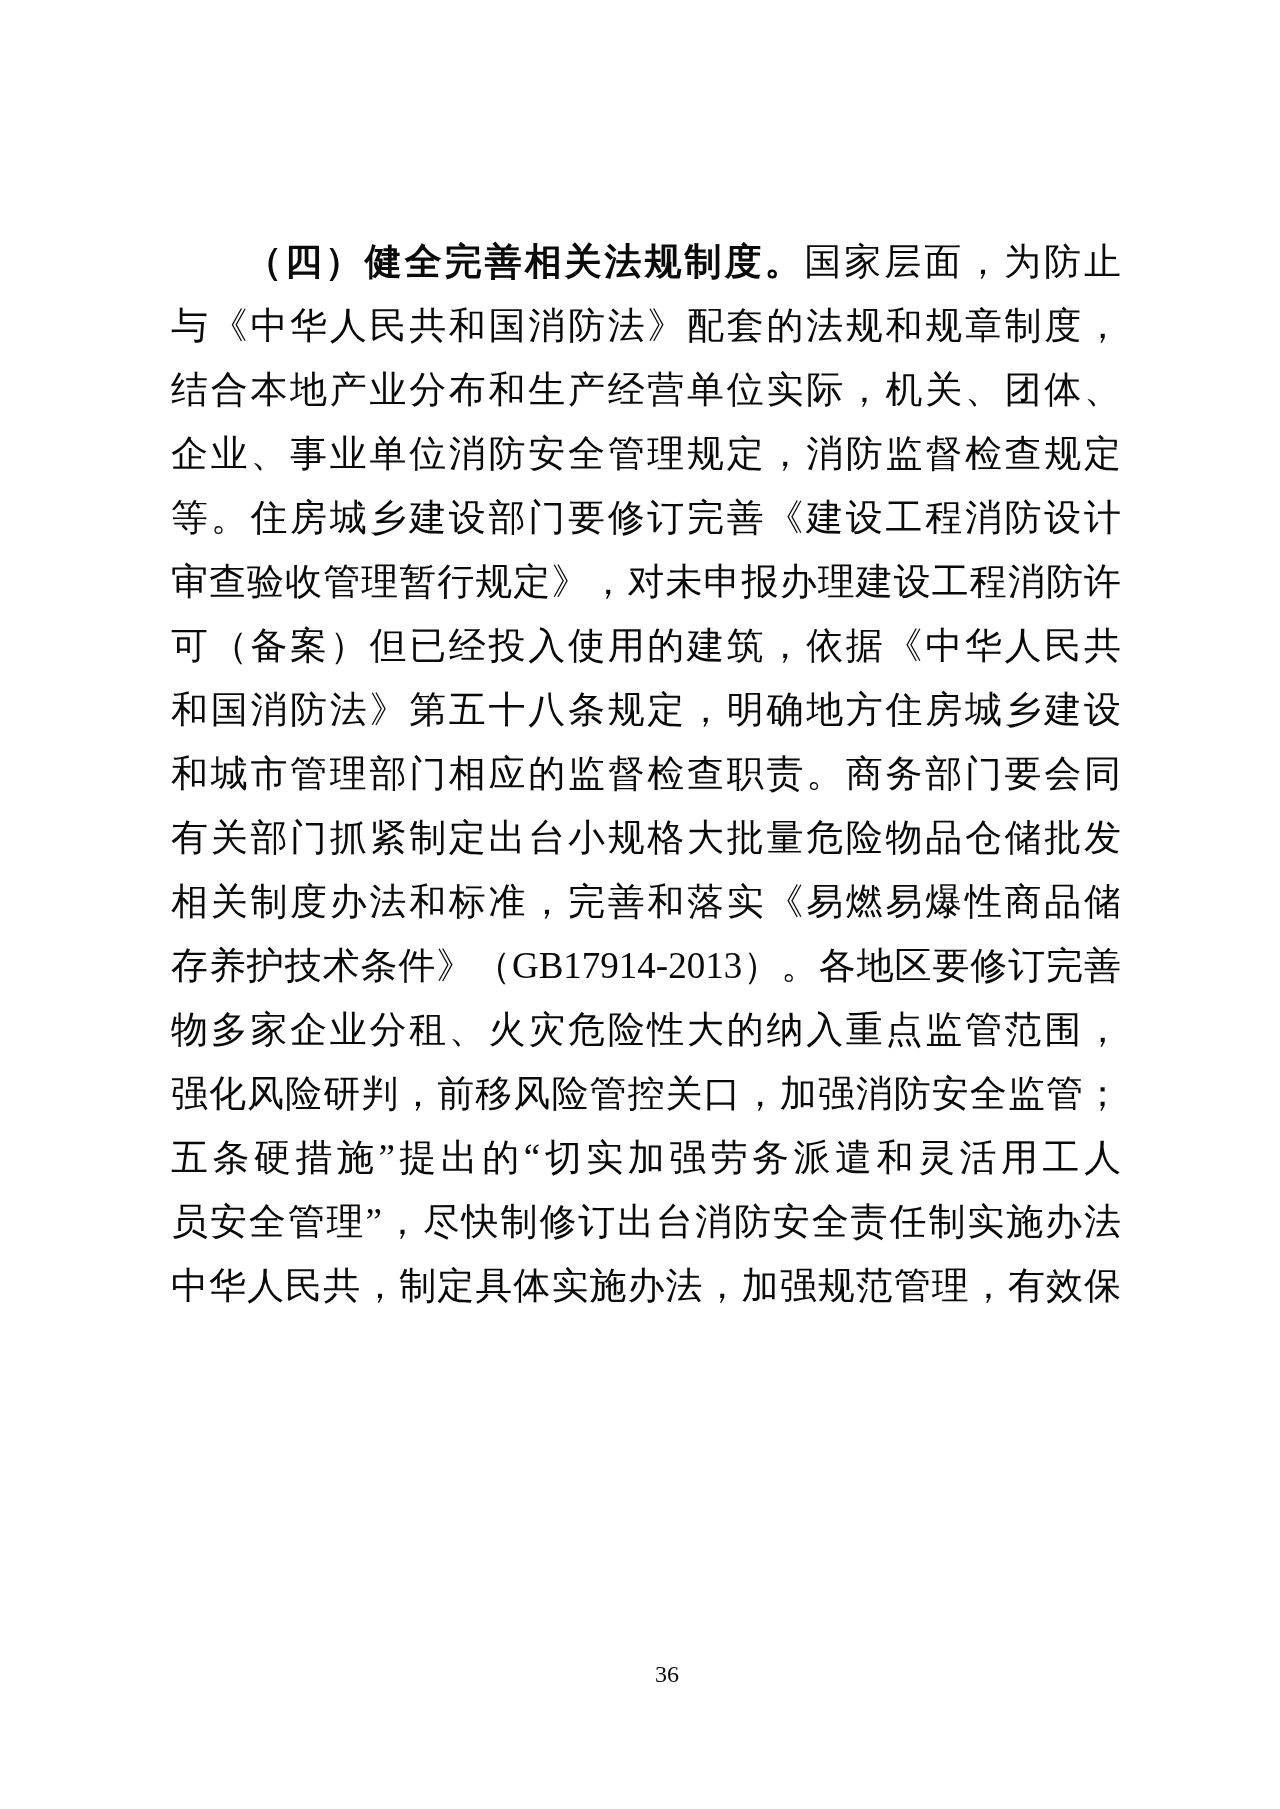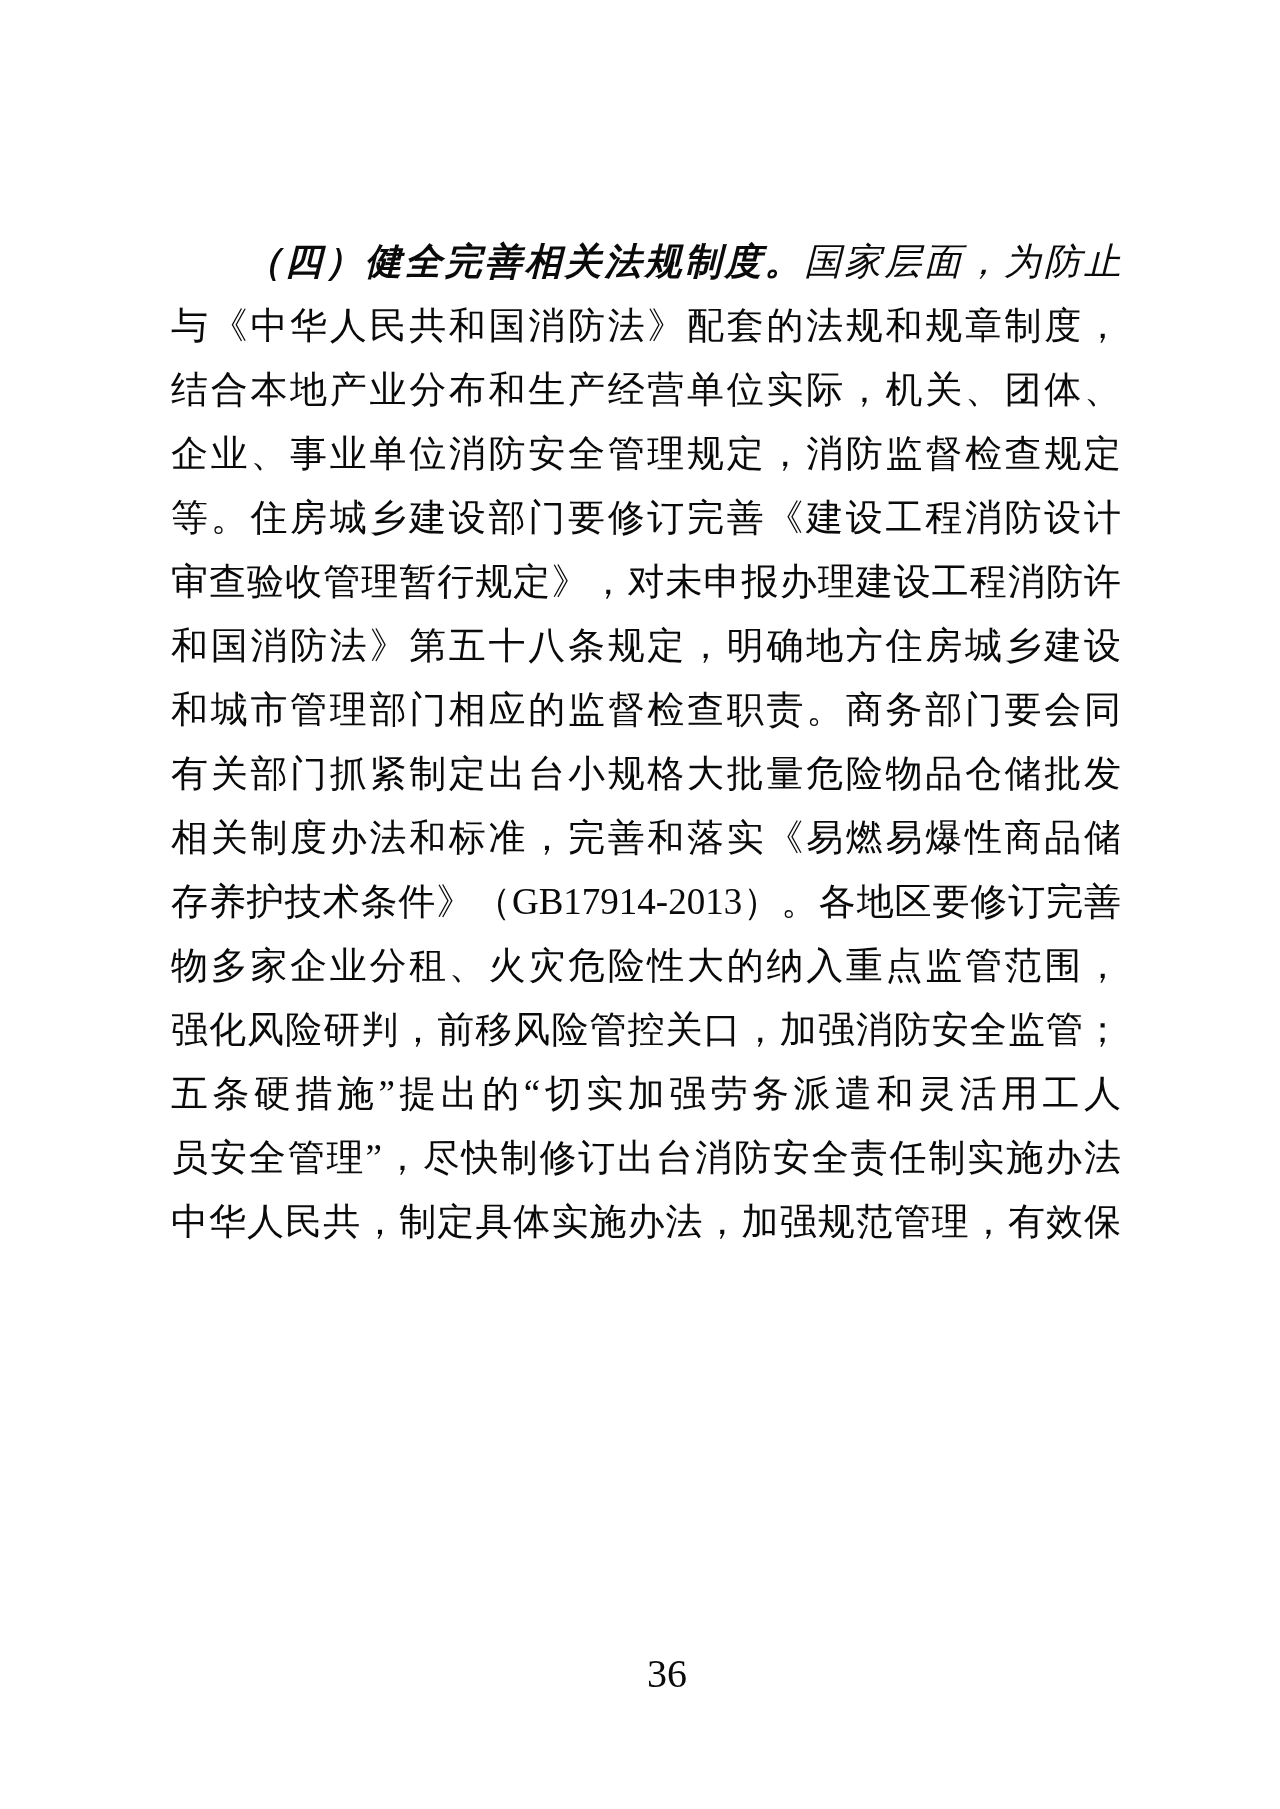--- a/index.html
+++ b/index.html
@@ -28,50 +28,50 @@
     font-size: 37px;
     text-align: justify;
     text-align-last: justify;
     -moz-text-align-last: justify;
     overflow: hidden;
     letter-spacing: 0;
     color: #0a0a0a;
   }
   .line.indent {
     text-indent: 74px;
-    font-style: italic;
   }
   .line .bold {
     font-weight: 700;
   }
   .page-footer {
     position: absolute;
     top: 1656px;
     left: 27px;
     width: 1280px;
     text-align: center;
   }
   .page-number {
-    font-size: 40px;
+    font-size: 24px;
     line-height: 36px;
     color: #0a0a0a;
     font-family: "Liberation Serif", "DejaVu Serif", serif;
   }
 </style>
 </head>
 <body>
 
 <div class="page">
   <div class="text-block" id="text-block">
       <div class="line indent"><span class="bold">（四）健全完善相关法规制度。</span><span>国家层面，为防止</span></div>
       <div class="line"><span>与《中华人民共和国消防法》配套的法规和规章制度，</span></div>
       <div class="line"><span>结合本地产业分布和生产经营单位实际，机关、团体、</span></div>
       <div class="line"><span>企业、事业单位消防安全管理规定，消防监督检查规定</span></div>
       <div class="line"><span>等。住房城乡建设部门要修订完善《建设工程消防设计</span></div>
       <div class="line"><span>审查验收管理暂行规定》，对未申报办理建设工程消防许</span></div>
+      <div class="line"><span>可（备案）但已经投入使用的建筑，依据《中华人民共</span></div>
       <div class="line"><span>和国消防法》第五十八条规定，明确地方住房城乡建设</span></div>
       <div class="line"><span>和城市管理部门相应的监督检查职责。商务部门要会同</span></div>
       <div class="line"><span>有关部门抓紧制定出台小规格大批量危险物品仓储批发</span></div>
       <div class="line"><span>相关制度办法和标准，完善和落实《易燃易爆性商品储</span></div>
       <div class="line"><span>存养护技术条件》（GB17914-2013）。各地区要修订完善</span></div>
       <div class="line"><span>物多家企业分租、火灾危险性大的纳入重点监管范围，</span></div>
       <div class="line"><span>强化风险研判，前移风险管控关口，加强消防安全监管；</span></div>
       <div class="line"><span>五条硬措施”提出的“切实加强劳务派遣和灵活用工人</span></div>
       <div class="line"><span>员安全管理”，尽快制修订出台消防安全责任制实施办法</span></div>
       <div class="line"><span>中华人民共，制定具体实施办法，加强规范管理，有效保</span></div>

